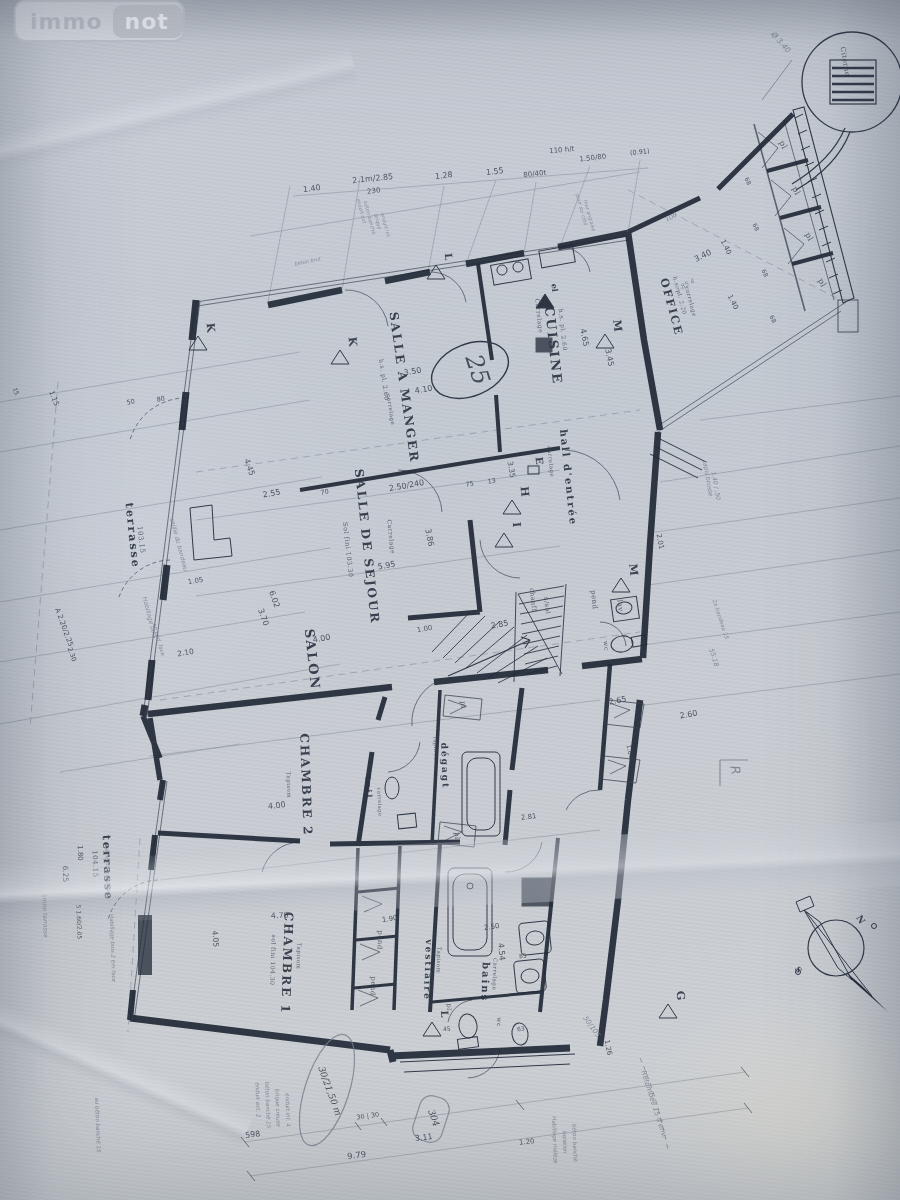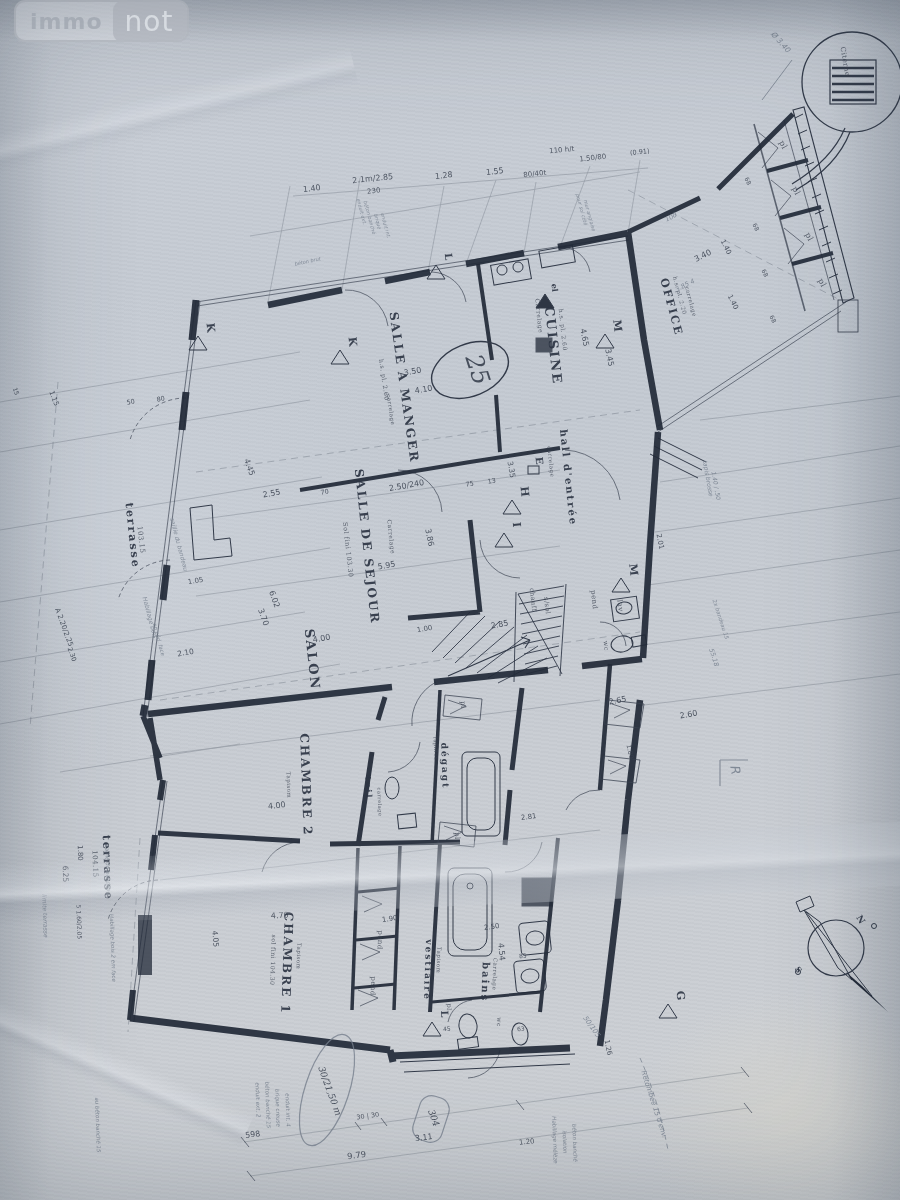--- a/index.html
+++ b/index.html
@@ -24,21 +24,21 @@
     background:linear-gradient(to bottom, rgba(0,0,0,0), rgba(240,243,248,.5) 45%, rgba(110,120,136,.12) 70%, rgba(0,0,0,0));opacity:.55;}
   .crease-bl{position:absolute;left:-40px;top:1052px;width:300px;height:36px;transform:rotate(24deg);
     background:linear-gradient(to bottom, rgba(0,0,0,0), rgba(238,241,246,.55) 50%, rgba(100,110,128,.16) 72%, rgba(0,0,0,0));opacity:.6;}
   .vignette{position:absolute;inset:0;box-shadow:inset 0 0 130px rgba(48,58,74,.30);pointer-events:none;}
   
   .logo{position:absolute;left:14px;top:0;height:38px;display:flex;align-items:center;
         border:2px solid rgba(150,156,165,.45);border-radius:11px;overflow:hidden;
         background:rgba(228,231,235,.42);opacity:.9;}
   .logo .immo{padding:4px 10px 4px 14px;font-weight:bold;font-size:22px;letter-spacing:1px;
         color:rgba(158,164,173,.75);display:flex;align-items:center;}
-  .logo .not{padding:4px 14px 4px 12px;font-weight:normal;font-size:28px;letter-spacing:1px;
+  .logo .not{padding:4px 14px 4px 12px;font-weight:bold;font-size:22px;letter-spacing:1px;
         background:rgba(164,170,179,.55);color:rgba(225,229,234,.9);
         border-radius:9px;display:flex;align-items:center;}
   
   svg{position:absolute;inset:0;}
   .ink{stroke:#323a49;fill:none;}
   .wall{stroke:#222a38;fill:none;opacity:.92;}
   .thin{stroke:#3a4250;fill:none;opacity:.75;}
   .faint{stroke:#49525f;fill:none;opacity:.38;}
   .pencil-l{stroke:#77808d;fill:none;opacity:.8;}
   .t-st{font-family:"DejaVu Serif",serif;font-weight:700;letter-spacing:2px;fill:#2d3544;opacity:.92;}

